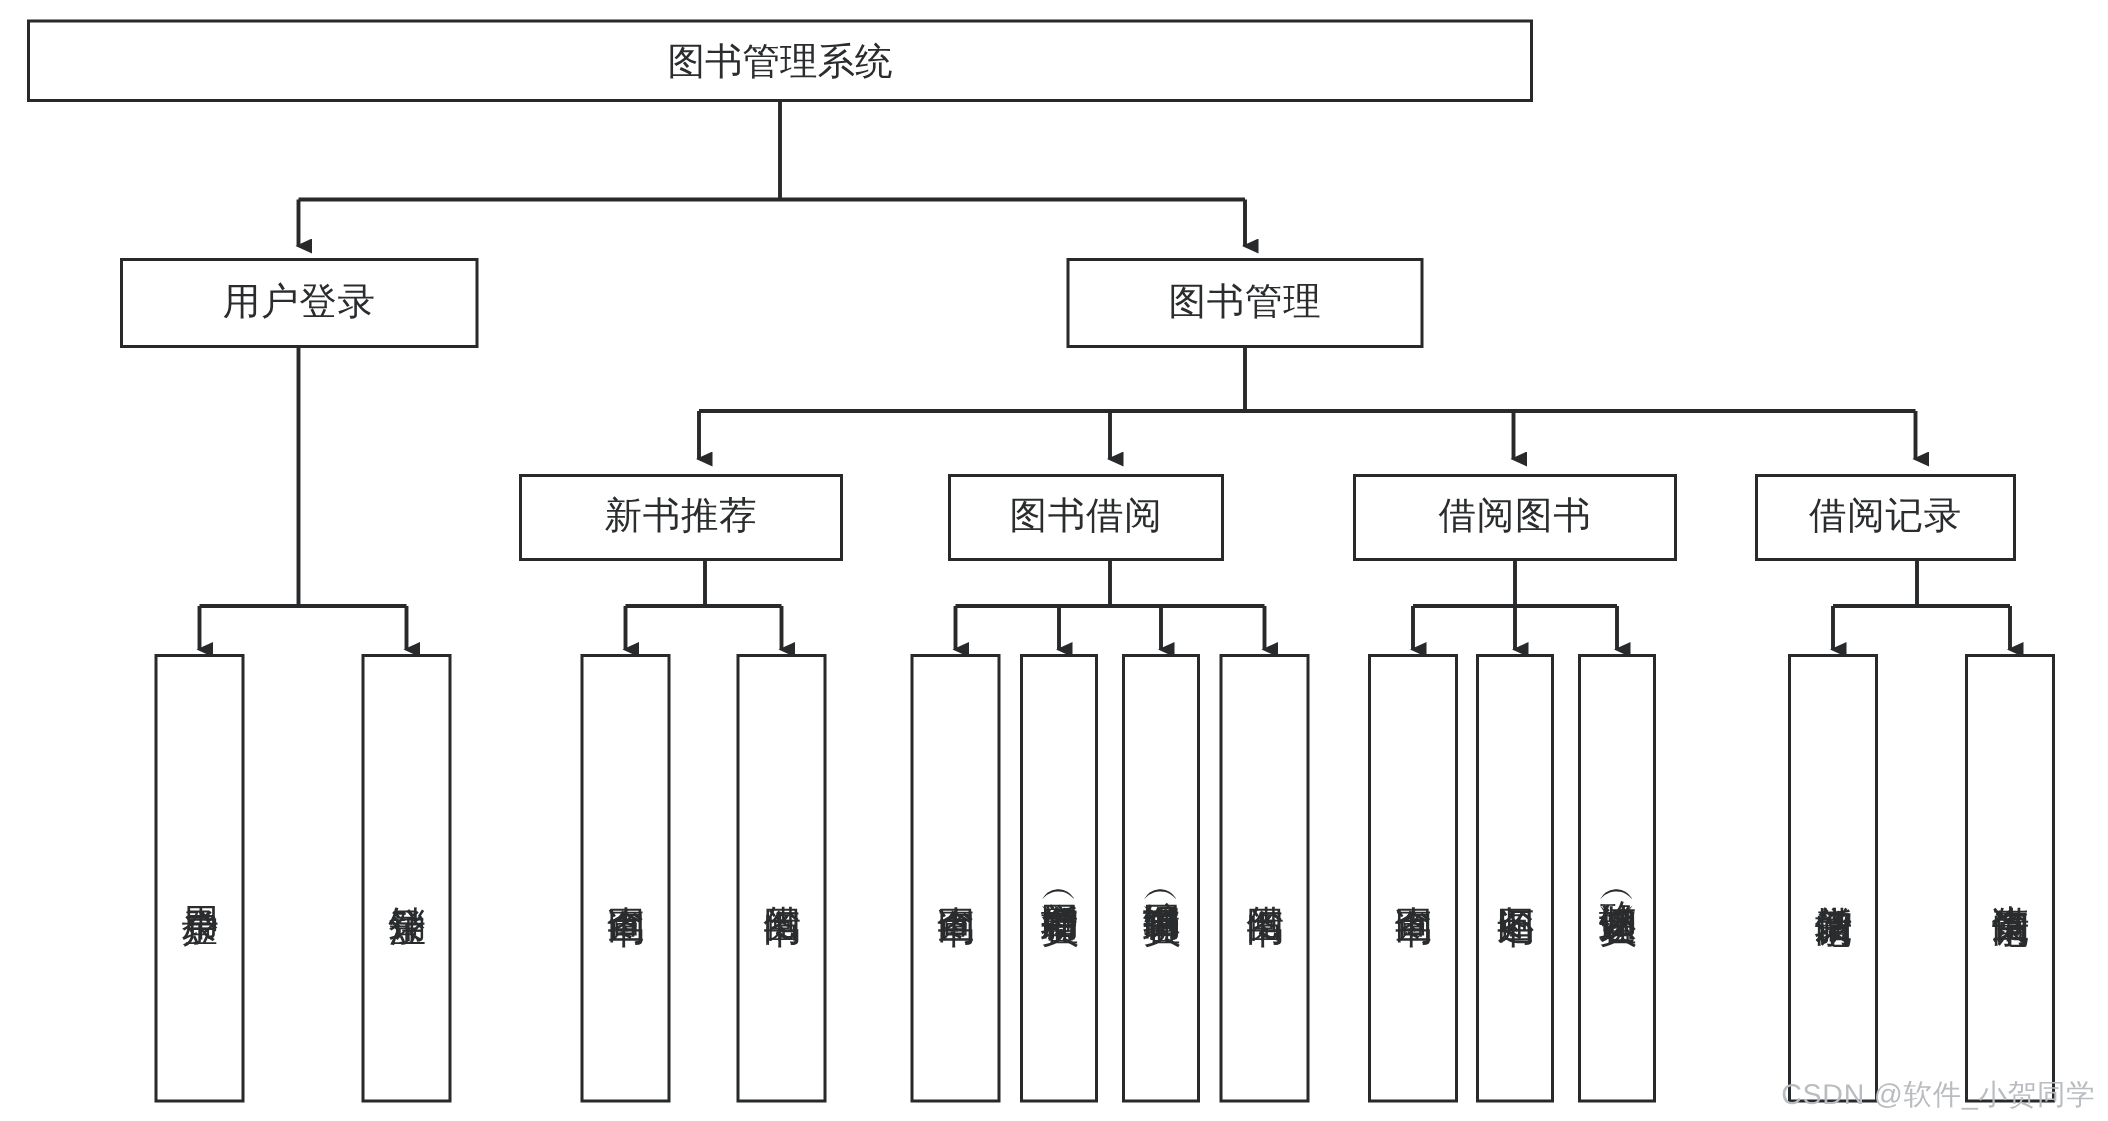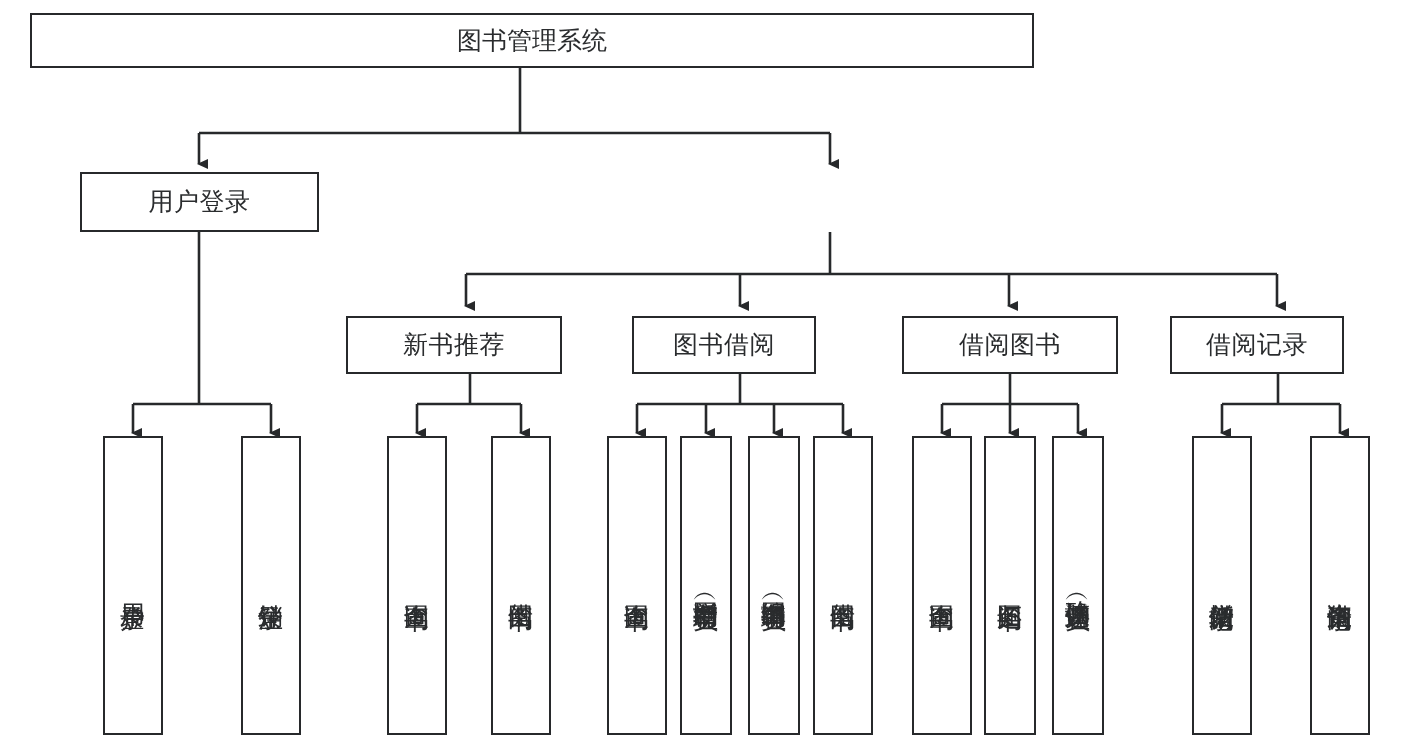--- a/index.html
+++ b/index.html
@@ -27,21 +27,20 @@
     justify-content: center;
     color: #2a2c2e;
   }
   .node.horiz {
     font-size: 25px;
     letter-spacing: 0.5px;
     line-height: 1.1;
   }
   .node.root {
     font-size: 25px;
-    margin-left: 12px;
   }
   .node.vert {
     writing-mode: vertical-rl;
     text-orientation: upright;
     font-size: 25px;
     line-height: 1.12;
     letter-spacing: 1px;
     padding: 6px 0;
   }
   .node.vert .vlabel {
@@ -123,20 +122,23 @@
     </g>
   </svg>
 
   <div class="node root" style="left:18px; top:13px; width:1004px; height:55px;">
     <span>图书管理系统</span>
   </div>
 
   <div class="node horiz" style="left:80px; top:172px; width:239px; height:60px;">
     <span>用户登录</span>
   </div>
+  <div class="node horiz" style="left:711px; top:172px; width:238px; height:60px;">
+    <span>图书管理</span>
+  </div>
 
   <div class="node horiz" style="left:346px; top:316px; width:216px; height:58px;">
     <span>新书推荐</span>
   </div>
   <div class="node horiz" style="left:632px; top:316px; width:184px; height:58px;justify-content:center;">
     <span>图书借阅</span>
   </div>
   <div class="node horiz" style="left:902px; top:316px; width:216px; height:58px;">
     <span>借阅图书</span>
   </div>
@@ -181,14 +183,15 @@
     <span class="vlabel">确认归还（管理员）</span>
   </div>
 
   <div class="node vert" style="left:1192px; top:436px; width:60px; height:299px;">
     <span class="vlabel">新增借阅记录</span>
   </div>
   <div class="node vert" style="left:1310px; top:436px; width:60px; height:299px;">
     <span class="vlabel">查询借阅记录</span>
   </div>
 
+  <div class="watermark">CSDN @软件_小贺同学</div>
 
 </div>
 
 </body></html>

